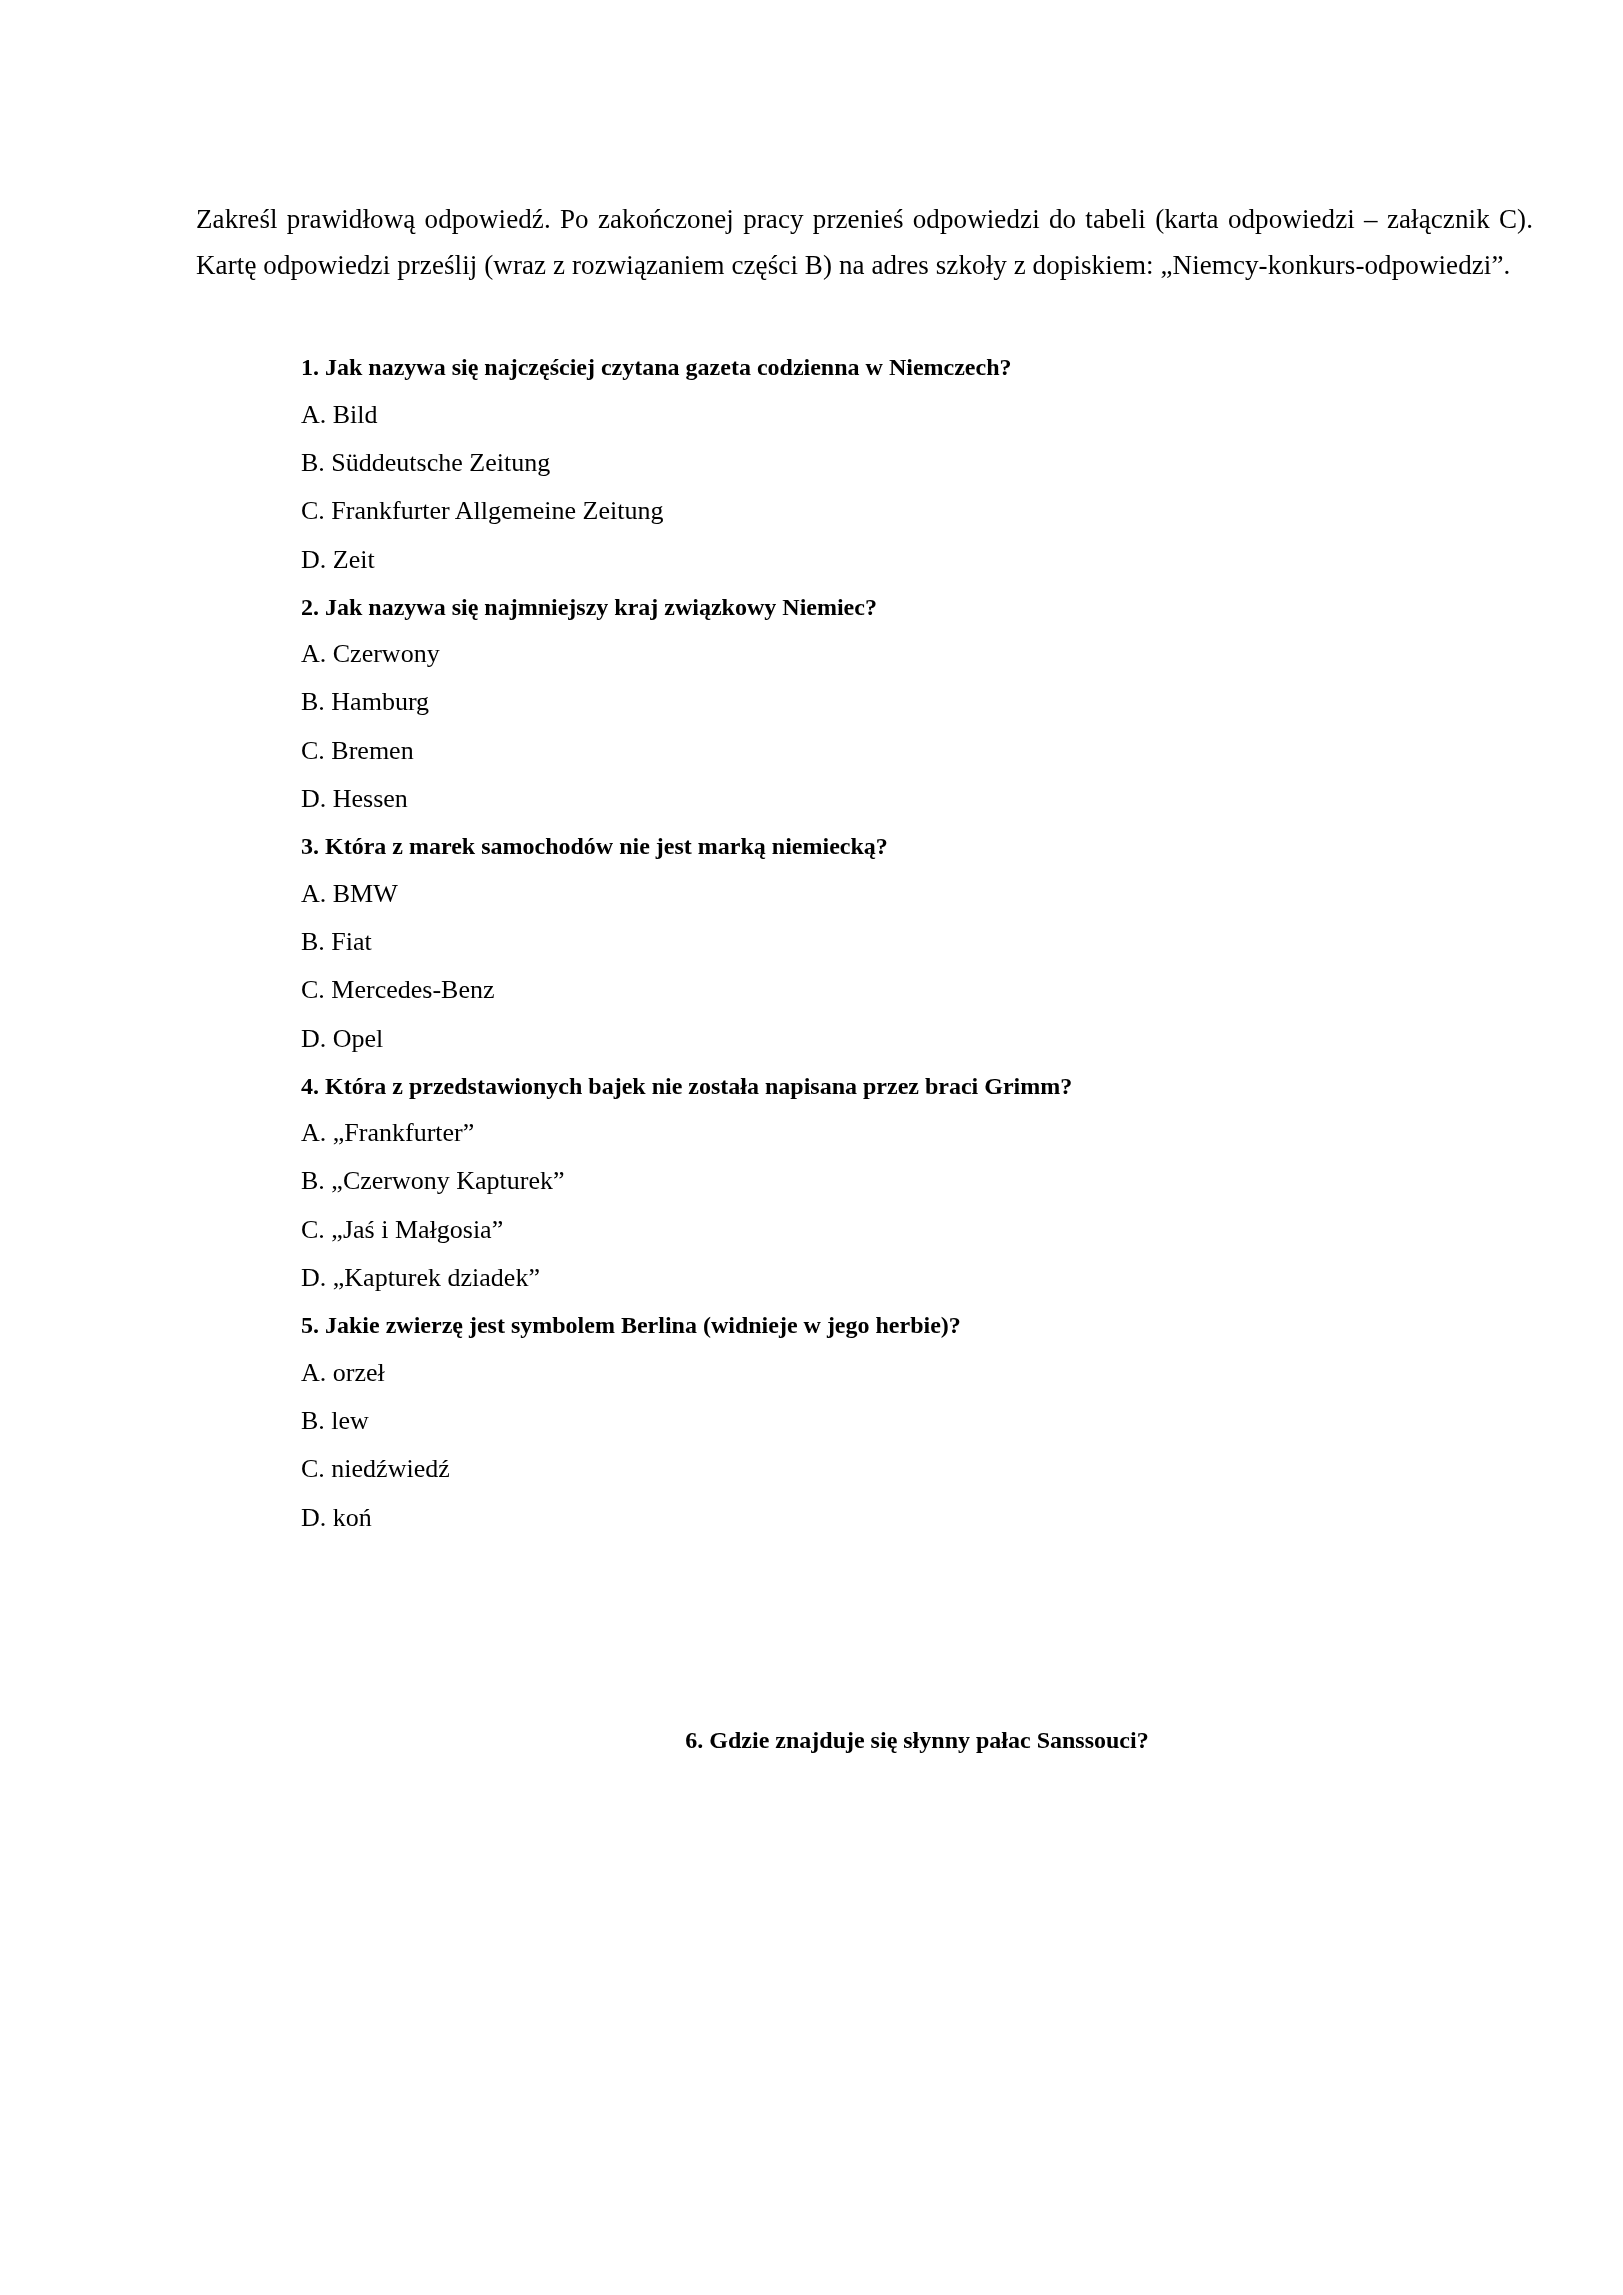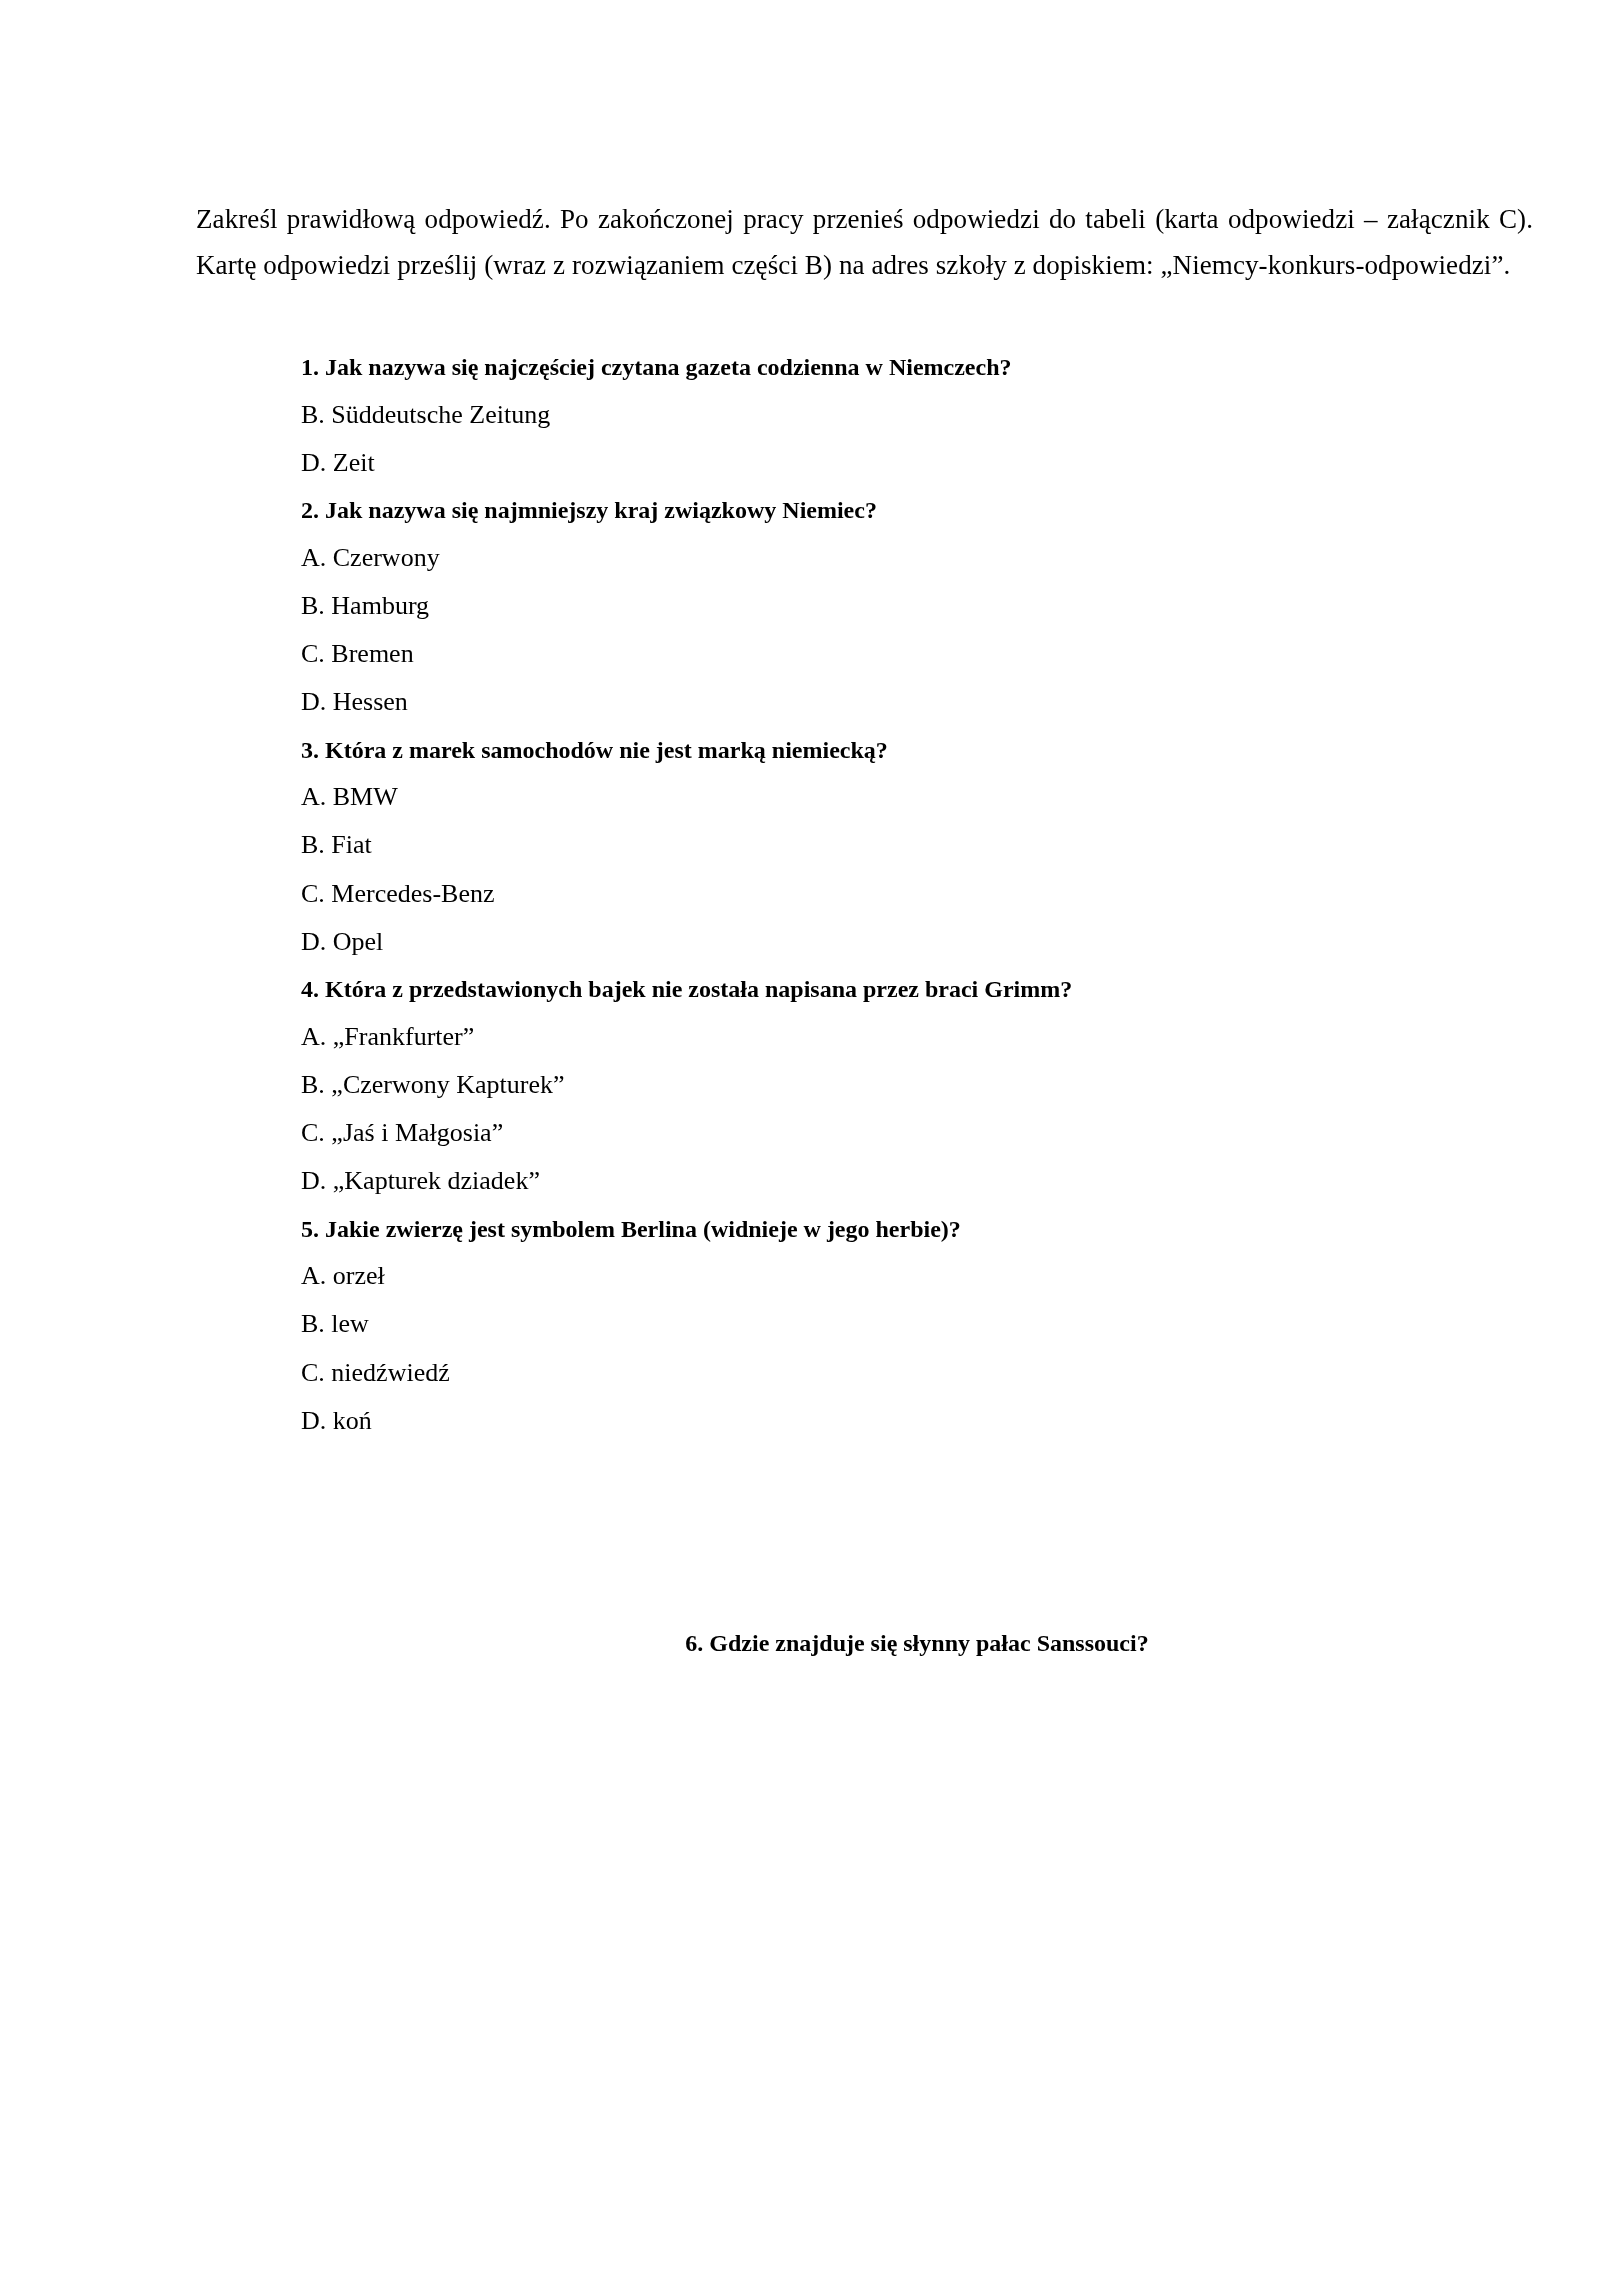--- a/index.html
+++ b/index.html
@@ -60,21 +60,23 @@
 <body>
 
 <div class="page">
 
   <p class="intro">Zakreśl prawidłową odpowiedź. Po zakończonej pracy przenieś odpowiedzi do tabeli (karta odpowiedzi – załącznik C). Kartę odpowiedzi prześlij (wraz z rozwiązaniem części B) na adres szkoły z dopiskiem: „Niemcy-konkurs-odpowiedzi”.</p>
 
   <div class="quiz">
 
     <div class="question">
       <div class="q-title">1. Jak nazywa się najczęściej czytana gazeta codzienna w Niemczech?</div>
+      <div class="answer">A. Bild</div>
       <div class="answer">B. Süddeutsche Zeitung</div>
+      <div class="answer">C. Frankfurter Allgemeine Zeitung</div>
       <div class="answer">D. Zeit</div>
     </div>
 
     <div class="question">
       <div class="q-title">2. Jak nazywa się najmniejszy kraj związkowy Niemiec?</div>
       <div class="answer">A. Czerwony</div>
       <div class="answer">B. Hamburg</div>
       <div class="answer">C. Bremen</div>
       <div class="answer">D. Hessen</div>
     </div>

